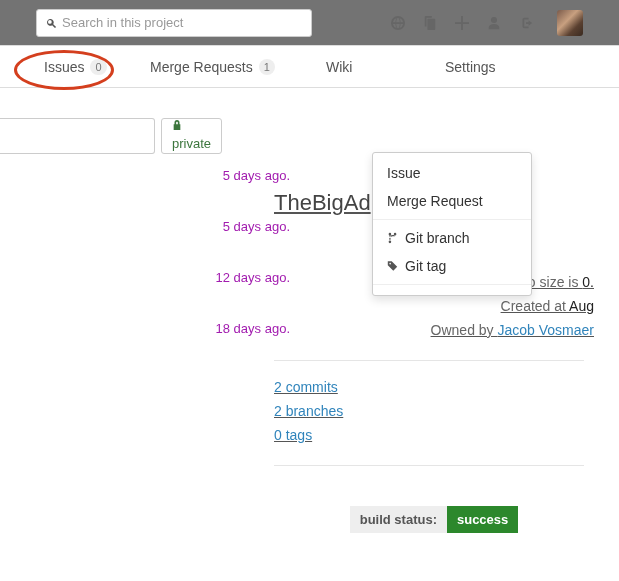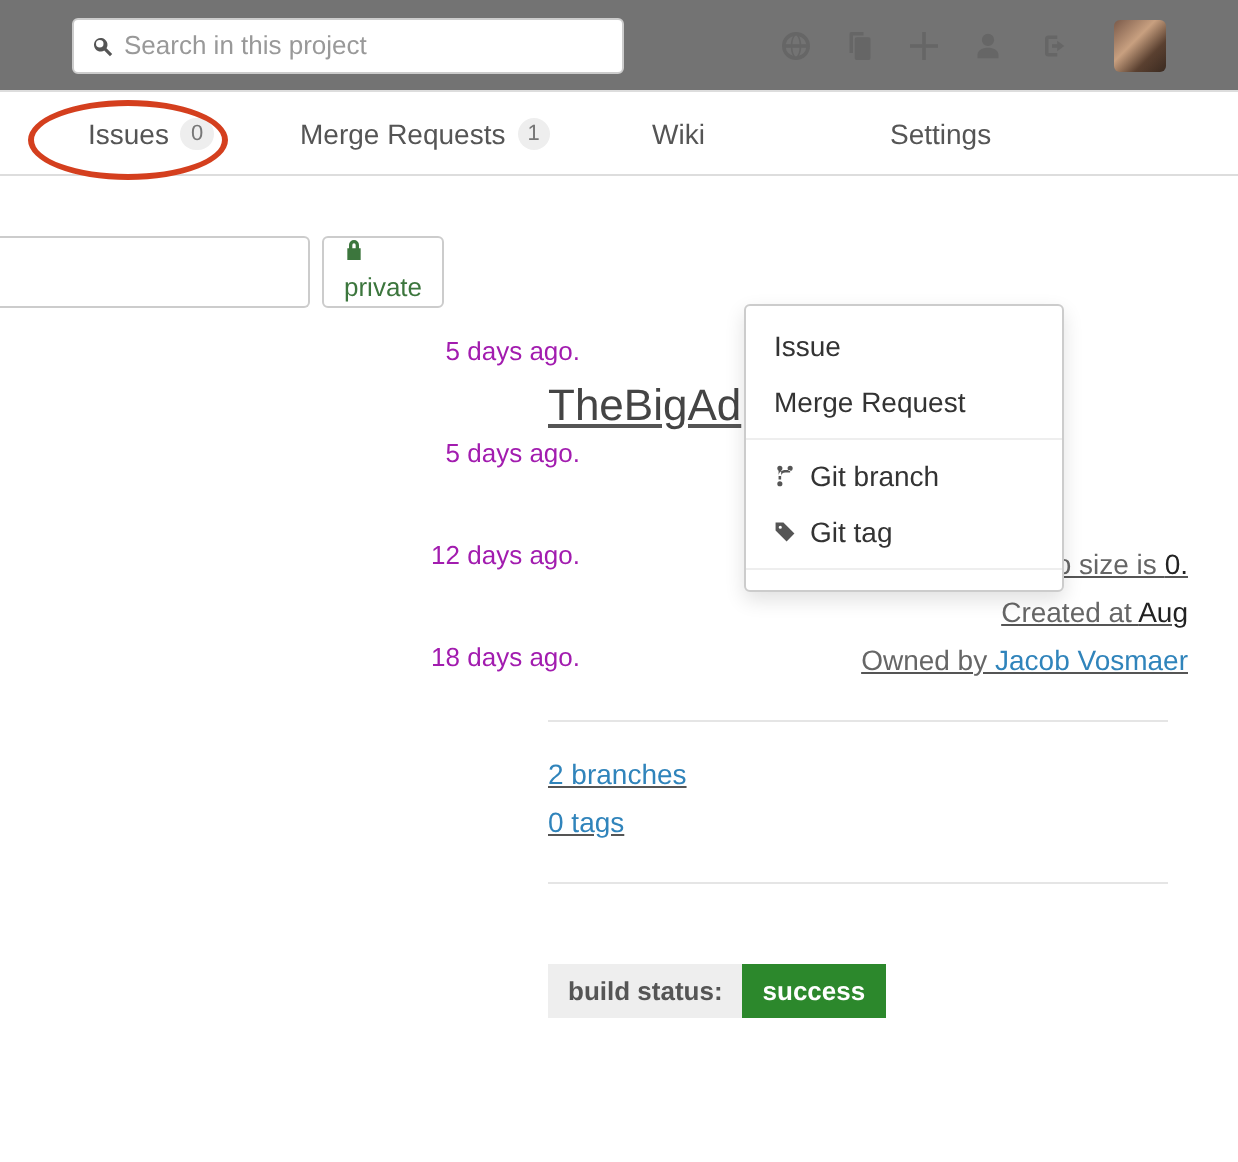--- a/index.html
+++ b/index.html
@@ -105,21 +105,21 @@
   
   .project {
     position: absolute; left: 274px; top: 190px; width: 320px; text-decoration: underline;
   }
   .proj-title { font-size: 22px; font-weight: 400; color: #444; }
   .meta { margin-top: 54px; font-size: 14px; color: #666; line-height: 24px; text-align: right; }
   .meta a { color: #3084bb; margin-top: 32px; }
   .meta .dim { color: #222; }
   .divider { border: none; border-top: 1px solid #e5e5e5; margin: 18px 0 14px 0; width: 310px; }
   .stats a { color: #3084bb; font-size: 14px; display: block; padding: 4px 0; cursor: pointer; }
-  .build { margin-top: 40px; }
+  .build { margin-top: 40px; text-align: center; }
   .build-label {
     display: inline-block; background: #eee; color: #555;
     padding: 6px 10px; font-size: 13px; font-weight: 600;
   }
   .build-badge {
     display: inline-block; background: #2c882c; color: #fff;
     padding: 6px 10px; font-size: 13px; font-weight: 600;
   }
 
 </style>
@@ -221,20 +221,21 @@
     </div>
     <div>
       <span>Created at </span><span class="dim">Aug</span>
     </div>
     <div>
       <span>Owned by </span><a>Jacob Vosmaer</a>
     </div>
   </div>
   <hr class="divider">
   <div class="stats">
+    <a>2 commits</a>
     <a>2 branches</a>
     <a>0 tags</a>
   </div>
   <hr class="divider">
   <div class="build">
     <span class="build-label">build status:</span><span class="build-badge">success</span>
   </div>
 </div>
 
 </body></html>

